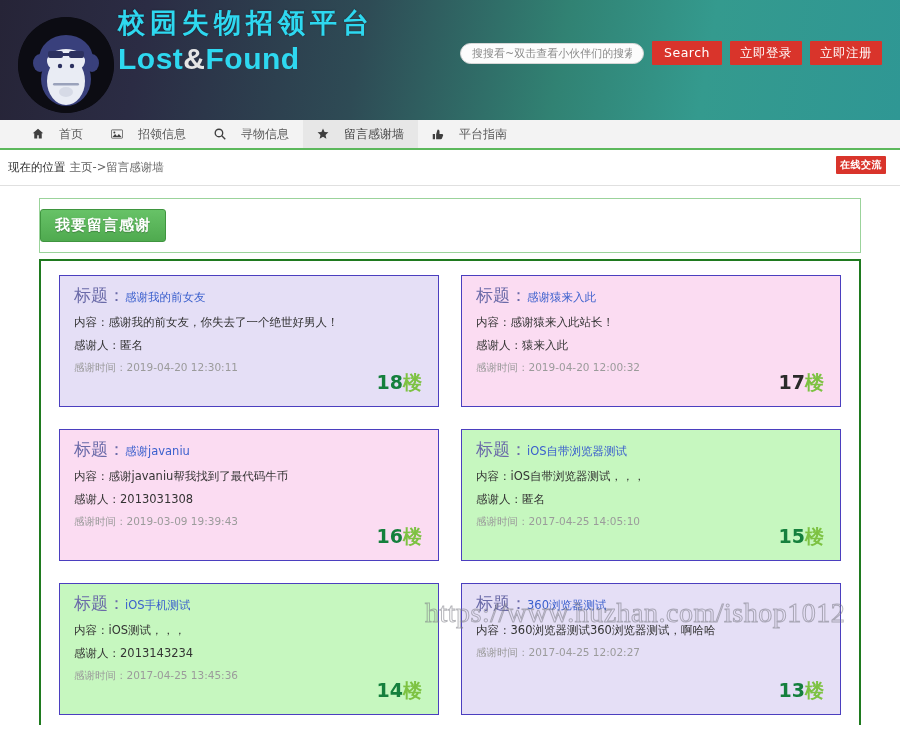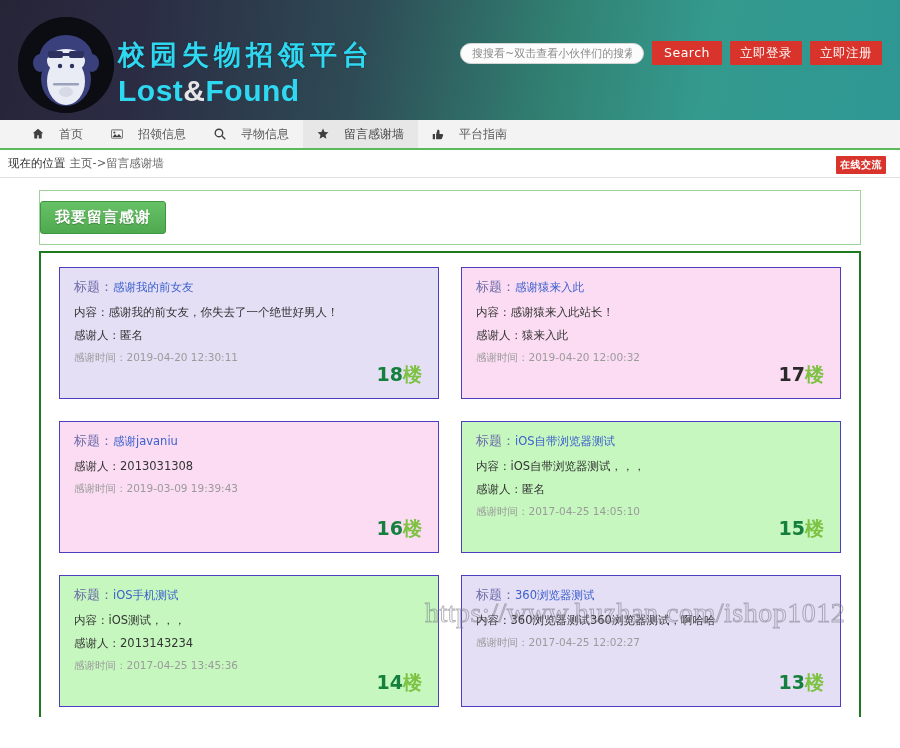--- a/index.html
+++ b/index.html
@@ -22,21 +22,21 @@
   .logo-wrap {
     position: absolute; left: 18px; top: 17px;
     width: 96px; height: 96px;
   }
   .logo-circle {
     width: 96px; height: 96px; border-radius: 50%;
     background: #0d0d14;
     position: relative; overflow: hidden;
   }
   .brand {
-    position: absolute; left: 118px; top: 40px;
+    position: absolute; left: 118px; top: 8px;
   }
   .brand-cn {
     font-family: "DejaVu Sans", sans-serif;
     font-size: 27px;
     font-weight: bold;
     color: #2ed8f0;
     letter-spacing: 5px;
     line-height: 30px;
     text-shadow: 0 0 2px rgba(0,0,0,.4);
     white-space: nowrap;
@@ -103,21 +103,21 @@
     cursor: pointer;
     font-family: "DejaVu Sans", sans-serif;
     white-space: nowrap;
   }
   .nav-item.active { background: #e7e7e7; color: #444; }
   .nav-icon { display:inline-flex; width: 12px; height: 12px; align-items:center; justify-content:center; color:#444; }
   .nav-icon svg { display:block; }
 
   
   .crumbbar {
-    height: 28px;
+    height: 36px;
     border-bottom: 1px solid #e0e0e0;
     display: flex; align-items: center;
     padding: 0 16px 0 8px;
     position: relative;
   }
   .crumb-label { font-size: 11.5px; color: #333; font-family: "DejaVu Sans", sans-serif; }
   .crumb-path { font-size: 11.5px; color: #666; margin-left: 4px; font-family: "DejaVu Sans", sans-serif; }
   .online-badge {
     position: absolute; right: 14px; top: 6px;
     background: #d9342b; color: #fff;
@@ -174,21 +174,21 @@
     padding: 12px 14px 20px 14px;
     height: 132px;
     position: relative;
   }
   .card.violet { background: #e5dff6; }
   .card.pink   { background: #fbdcf2; }
   .card.green  { background: #c6f7bf; }
 
   .card-line { font-size: 11.5px; color: #333; margin-bottom: 9px; font-family: "DejaVu Sans", sans-serif; line-height: 14px; }
   .card-title-line { margin-bottom: 11px; }
-  .card-title-label { color: #6a6aa8; font-size: 13px; text-align: center; }
+  .card-title-label { color: #6a6aa8; font-size: 17px; text-align: center; }
   .card-title-text { color: #3a5fcd; font-size: 11.5px; }
   .card-time { font-size: 10.5px; color: #9b9b9b; font-family: "DejaVu Sans", sans-serif; }
   .floor {
     position: absolute; right: 16px; bottom: 14px;
     font-size: 19px;
     font-weight: bold;
     font-family: "DejaVu Sans", sans-serif;
     line-height: 20px;
     white-space: nowrap;
   }
@@ -348,20 +348,23 @@
           <div class="floor dark">
             <span class="num">17</span><span class="suffix">楼</span>
           </div>
         </div>
 
         <div class="card pink">
           <div class="card-line card-title-line">
             <span class="card-title-label">标题：</span><span class="card-title-text">感谢javaniu</span>
           </div>
           <div class="card-line">
+            <span>内容：</span><span>感谢javaniu帮我找到了最代码牛币</span>
+          </div>
+          <div class="card-line">
             <span>感谢人：</span><span>2013031308</span>
           </div>
           <div class="card-time">
             <span>感谢时间：</span><span>2019-03-09 19:39:43</span>
           </div>
           <div class="floor">
             <span class="num">16</span><span class="suffix">楼</span>
           </div>
         </div>
 

